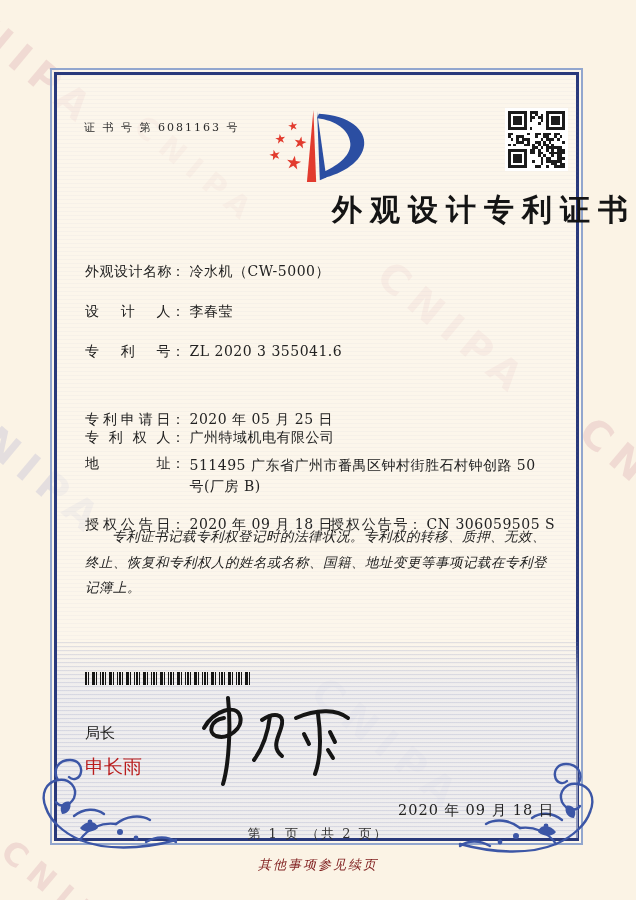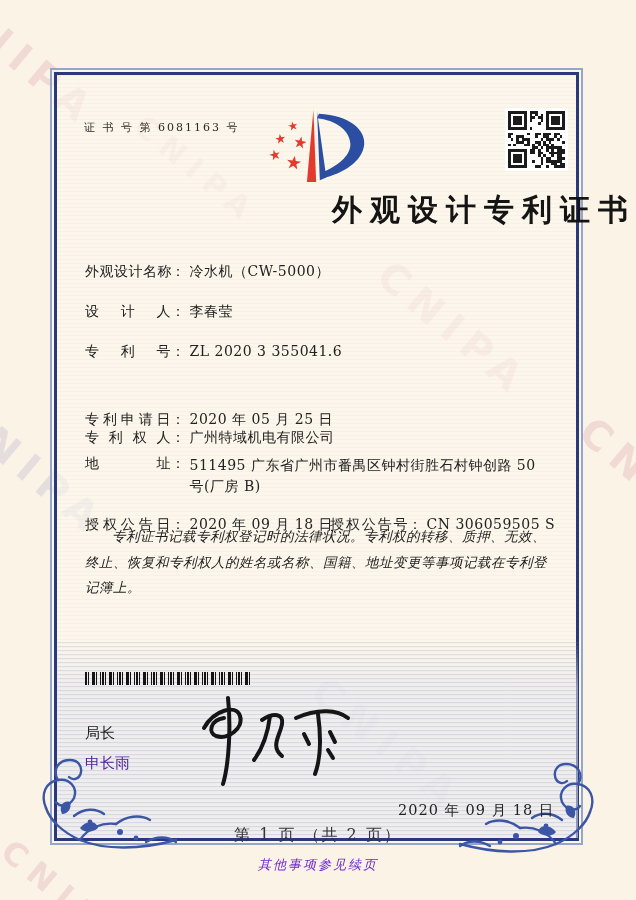--- a/index.html
+++ b/index.html
@@ -48,25 +48,25 @@
   .paras{left:85px;top:524px;width:474px;font-size:13.5px;line-height:25.5px;
          font-style:italic;color:#1d1d1d;}
   .paras p{margin:0;text-indent:2em;letter-spacing:.5px;}
 
   .barcode{left:85px;top:672px;width:168px;height:13px;
      background:repeating-linear-gradient(90deg,#141414 0 2px,rgba(0,0,0,0) 2px 3px,
         #141414 3px 4px,rgba(0,0,0,0) 4px 7px,#141414 7px 10px,rgba(0,0,0,0) 10px 11px,
         #141414 11px 12px,rgba(0,0,0,0) 12px 15px,#141414 15px 16px,rgba(0,0,0,0) 16px 17px);}
 
   .sign-title{left:85px;top:724px;font-size:15px;font-family:"DejaVu Sans","Liberation Sans",sans-serif;color:#1b1b1b;}
-  .sign-name {left:85px;top:754px;font-size:15px;font-family:Liberation Serif, serif;color:#4c1d95;}
+  .sign-name {left:85px;top:754px;font-size:19px;font-family:Liberation Serif, serif;color:#b91c1c;}
   .sig-svg{left:178px;top:688px;}
   .issue-date{left:398px;top:801px;font-size:14.5px;letter-spacing:1px;}
-  .page-num{left:0;right:0;top:825px;text-align:center;font-size:16px;letter-spacing:2px;color:#333;}
-  .cont-note{left:0;right:0;top:856px;text-align:center;font-size:13px;font-style:italic;letter-spacing:2px;color:#6d28d9;}
+  .page-num{left:0;right:0;top:825px;text-align:center;font-size:13px;letter-spacing:2px;color:#333;}
+  .cont-note{left:0;right:0;top:856px;text-align:center;font-size:13px;font-style:italic;letter-spacing:2px;color:#7f1d1d;}
 
   .logo{left:258px;top:104px;}
   .qr{left:505px;top:108px;width:57px;height:57px;background:#fff;padding:3px;}
   .qr svg{display:block;width:100%;height:100%;}
 </style>
 </head>
 <body>
 
 <div class="page">
 

